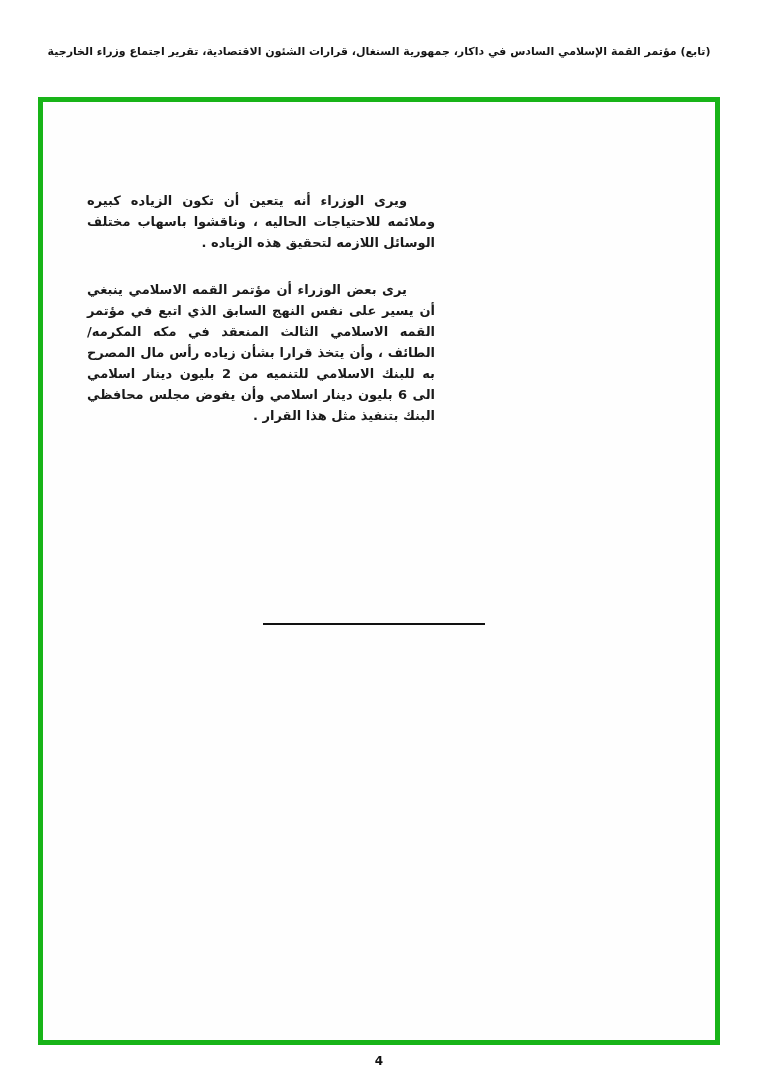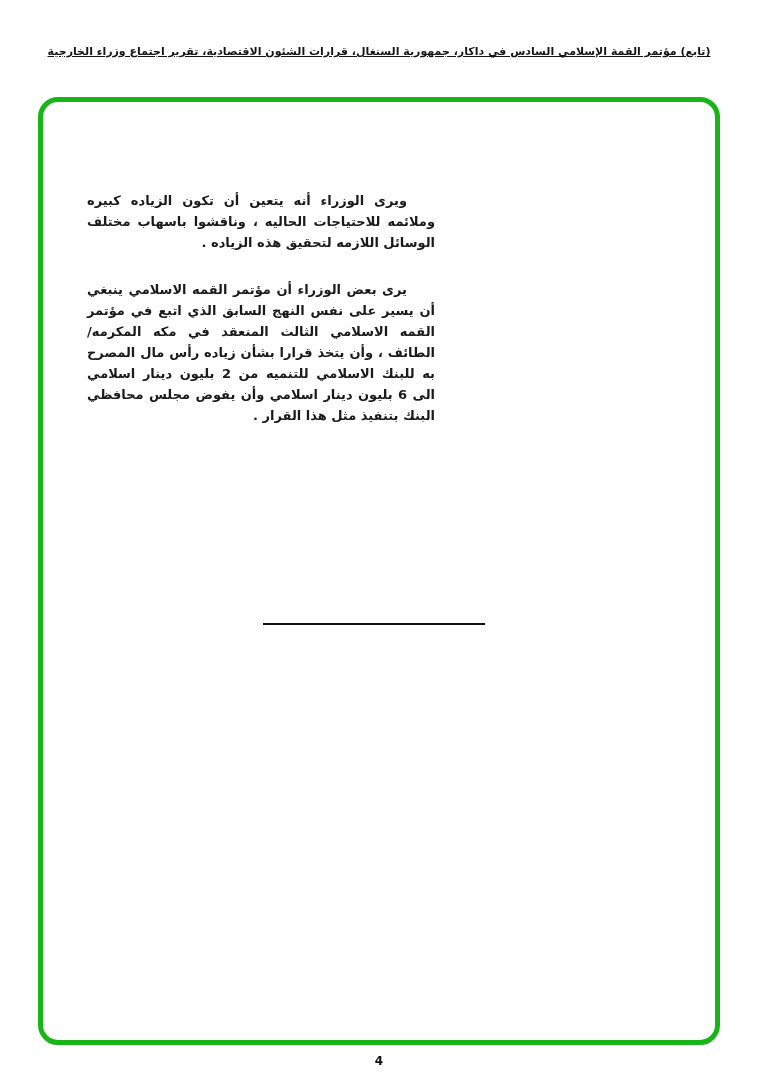--- a/index.html
+++ b/index.html
@@ -23,36 +23,35 @@
     left: 20px;
     right: 20px;
     text-align: center;
     direction: rtl;
   }
   .header-title {
     font-size: 11px;
     font-weight: bold;
     line-height: 16px;
     color: #141414;
-    text-decoration: underline;
   }
   .header-source {
     margin-top: 6px;
     font-size: 9px;
     font-weight: bold;
     color: #222222;
   }
   .green-frame {
     position: absolute;
     left: 38px;
     top: 97px;
     width: 682px;
     height: 948px;
     border: 5px solid #18b418;
-    border-radius: 20px;
+    border-radius: 0;
     background: #fefefe;
   }
   .text-block {
     position: absolute;
     top: 88px;
     left: 44px;
     width: 348px;
     direction: rtl;
     text-align: justify;
     font-size: 13px;

